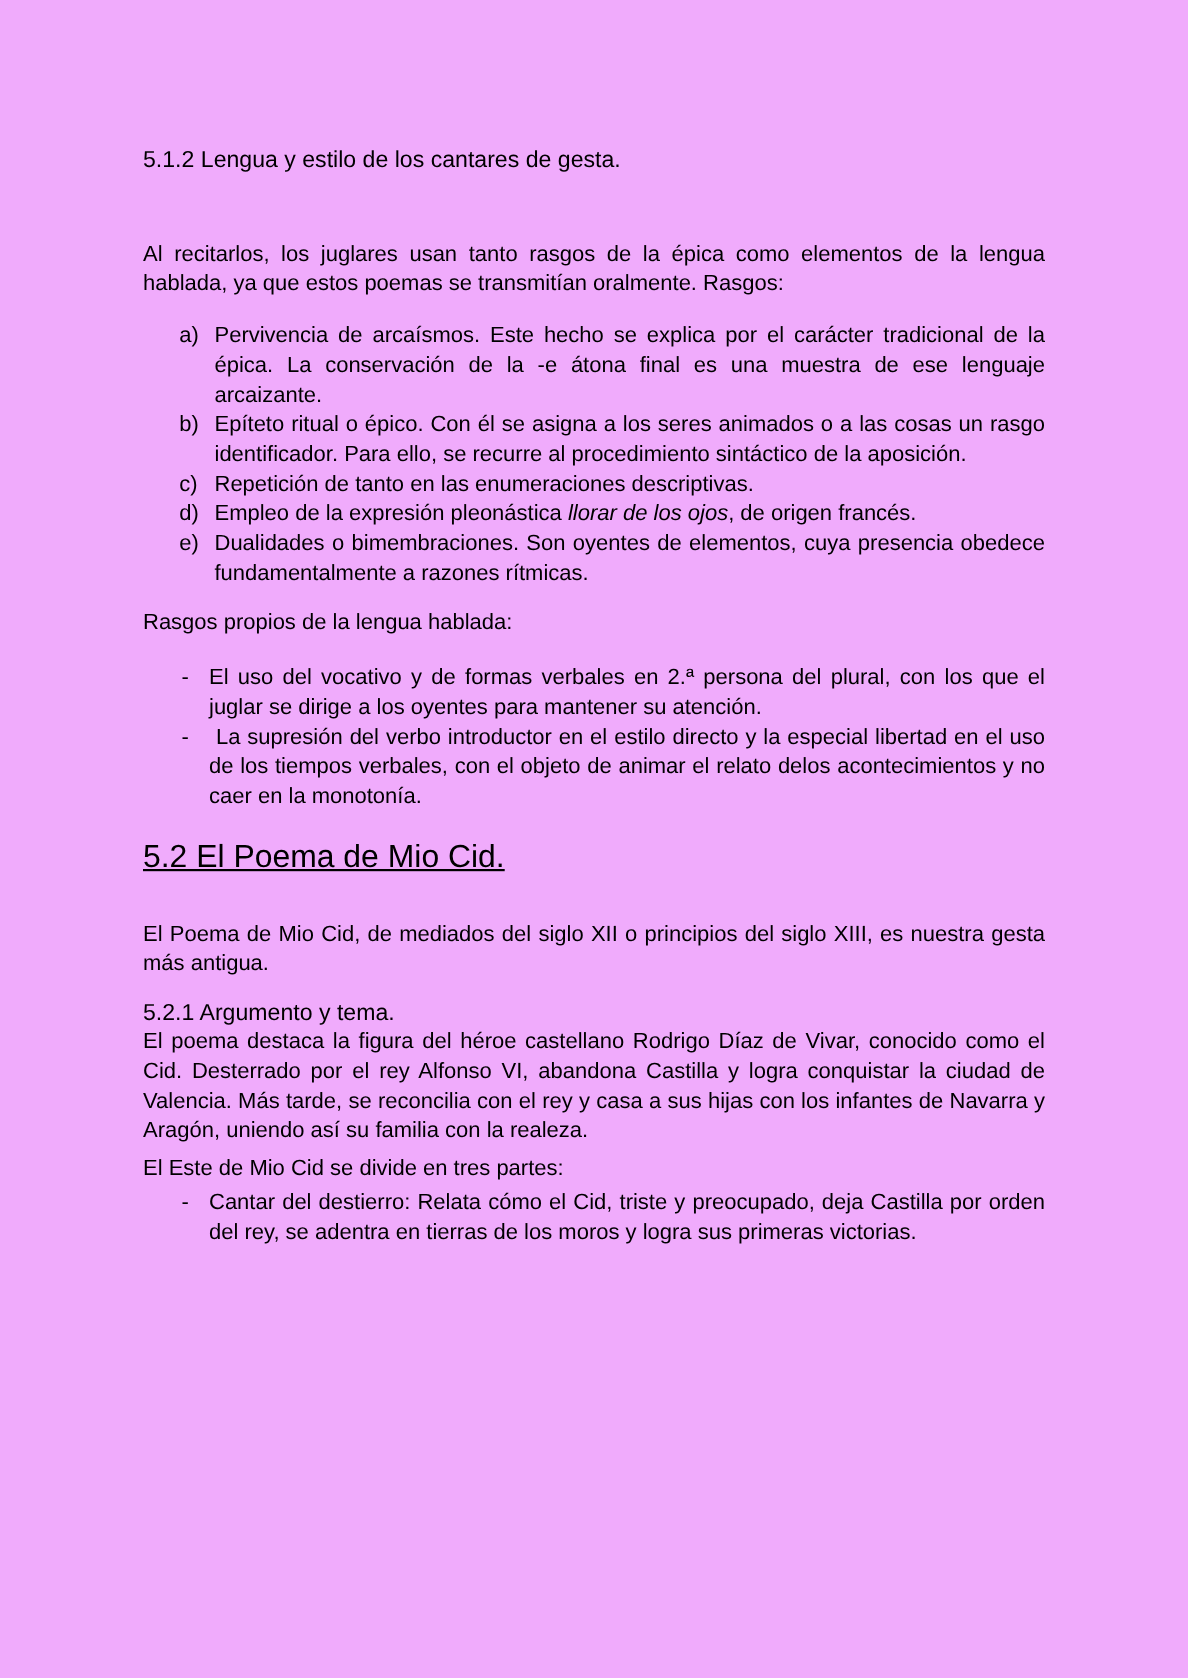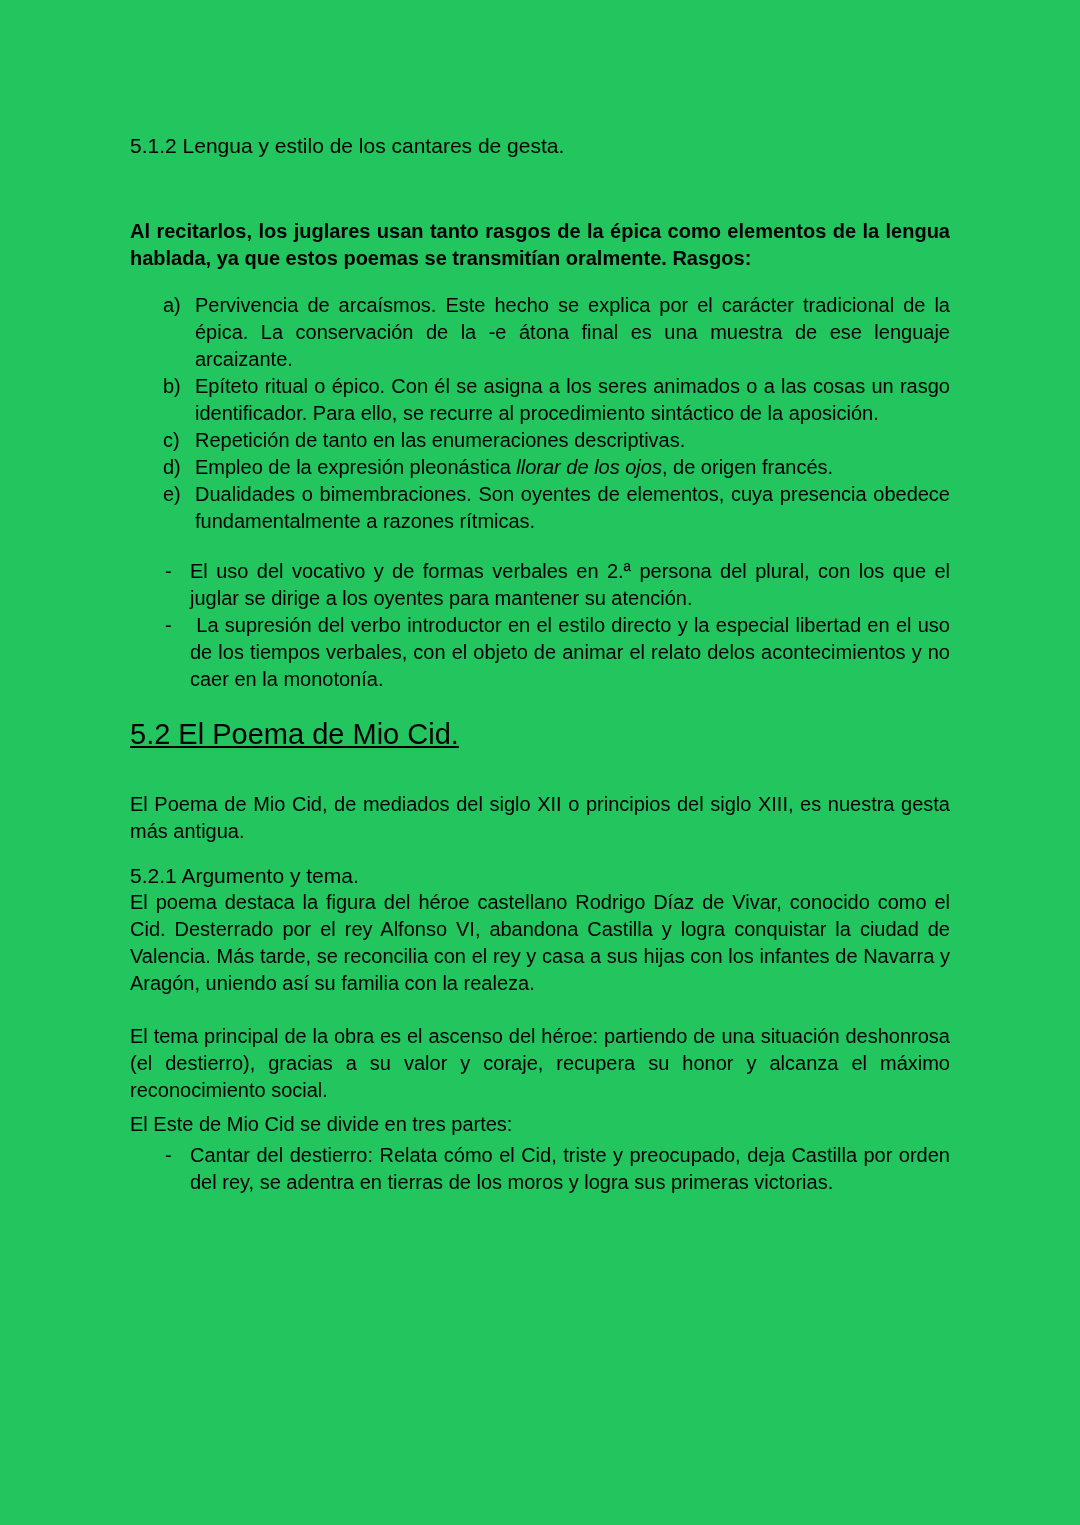--- a/index.html
+++ b/index.html
@@ -2,21 +2,21 @@
 <html lang="es"><head>
 <meta charset="utf-8">
 <title>Documento</title>
 <style>
   html, body { margin: 0; padding: 0; background: #ffffff; }
   .page {
     position: relative;
     width: 1080px;
     height: 1525px;
     margin: 0 auto;
-    background: #22c55e;
+    background: #f0abfc;
     color: #000000;
     font-family: "Liberation Sans", "DejaVu Sans", sans-serif;
     box-sizing: border-box;
     padding: 133px 130px 0 130px;
     overflow: hidden;
   }
   .h3 {
     font-size: 21px;
     line-height: 26px;
     font-weight: 400;
@@ -44,21 +44,21 @@
     text-align: justify;
   }
   .li .marker { position: absolute; top: 0; }
   .lettered .li { padding-left: 65px; }
   .lettered .marker { left: 33px; }
   .dashed .li { padding-left: 60px; }
   .dashed .marker { left: 35px; }
   em { font-style: italic; }
 
   
-  #intro-512      { margin-top: 59px; font-weight: bold; }
+  #intro-512      { margin-top: 59px; }
   #list-epic      { margin-top: 20px; }
   #rasgos-label   { margin-top: 18px; }
   #list-spoken    { margin-top: 23px; }
   #heading-52     { margin-top: 24px; }
   #intro-52       { margin-top: 40px; }
   #heading-521    { margin-top: 18px; }
   #para-521-1     { }
   #para-521-2     { margin-top: 26px; }
   #heading-522    { margin-top: 22px; }
   #intro-522      { margin-top: 7px; }
@@ -89,41 +89,41 @@
     <div class="li">
       <span class="marker">d)</span>
       <span class="li-text"><span>Empleo de la expresión pleonástica </span><em>llorar de los ojos</em><span>, de origen francés.</span></span>
     </div>
     <div class="li">
       <span class="marker">e)</span>
       <span class="li-text">Dualidades o bimembraciones. Son oyentes de elementos, cuya presencia obedece fundamentalmente a razones rítmicas.</span>
     </div>
   </div>
 
+  <p class="para left" id="rasgos-label">Rasgos propios de la lengua hablada:</p>
 
   <div class="list dashed" id="list-spoken">
     <div class="li">
       <span class="marker">-</span>
       <span class="li-text">El uso del vocativo y de formas verbales en 2.ª persona del plural, con los que el juglar se dirige a los oyentes para mantener su atención.</span>
     </div>
     <div class="li">
       <span class="marker">-</span>
       <span class="li-text">&nbsp;La supresión del verbo introductor en el estilo directo y la especial libertad en el uso de los tiempos verbales, con el objeto de animar el relato delos acontecimientos y no caer en la monotonía.</span>
     </div>
   </div>
 
   <h2 class="h2" id="heading-52">5.2 El Poema de Mio Cid.</h2>
 
   <p class="para" id="intro-52">El Poema de Mio Cid, de mediados del siglo XII o principios del siglo XIII, es nuestra gesta más antigua.</p>
 
   <h3 class="h3" id="heading-521">5.2.1 Argumento y tema.</h3>
 
   <p class="para" id="para-521-1">El poema destaca la figura del héroe castellano Rodrigo Díaz de Vivar, conocido como el Cid. Desterrado por el rey Alfonso VI, abandona Castilla y logra conquistar la ciudad de Valencia. Más tarde, se reconcilia con el rey y casa a sus hijas con los infantes de Navarra y Aragón, uniendo así su familia con la realeza.</p>
 
-  <p class="para" id="para-521-2">El tema principal de la obra es el ascenso del héroe: partiendo de una situación deshonrosa (el destierro), gracias a su valor y coraje, recupera su honor y alcanza el máximo reconocimiento social.</p>
 
 
   <p class="para left" id="intro-522">El Este de Mio Cid se divide en tres partes:</p>
 
   <div class="list dashed" id="list-parts">
     <div class="li">
       <span class="marker">-</span>
       <span class="li-text">Cantar del destierro: Relata cómo el Cid, triste y preocupado, deja Castilla por orden del rey, se adentra en tierras de los moros y logra sus primeras victorias.</span>
     </div>
   </div>

